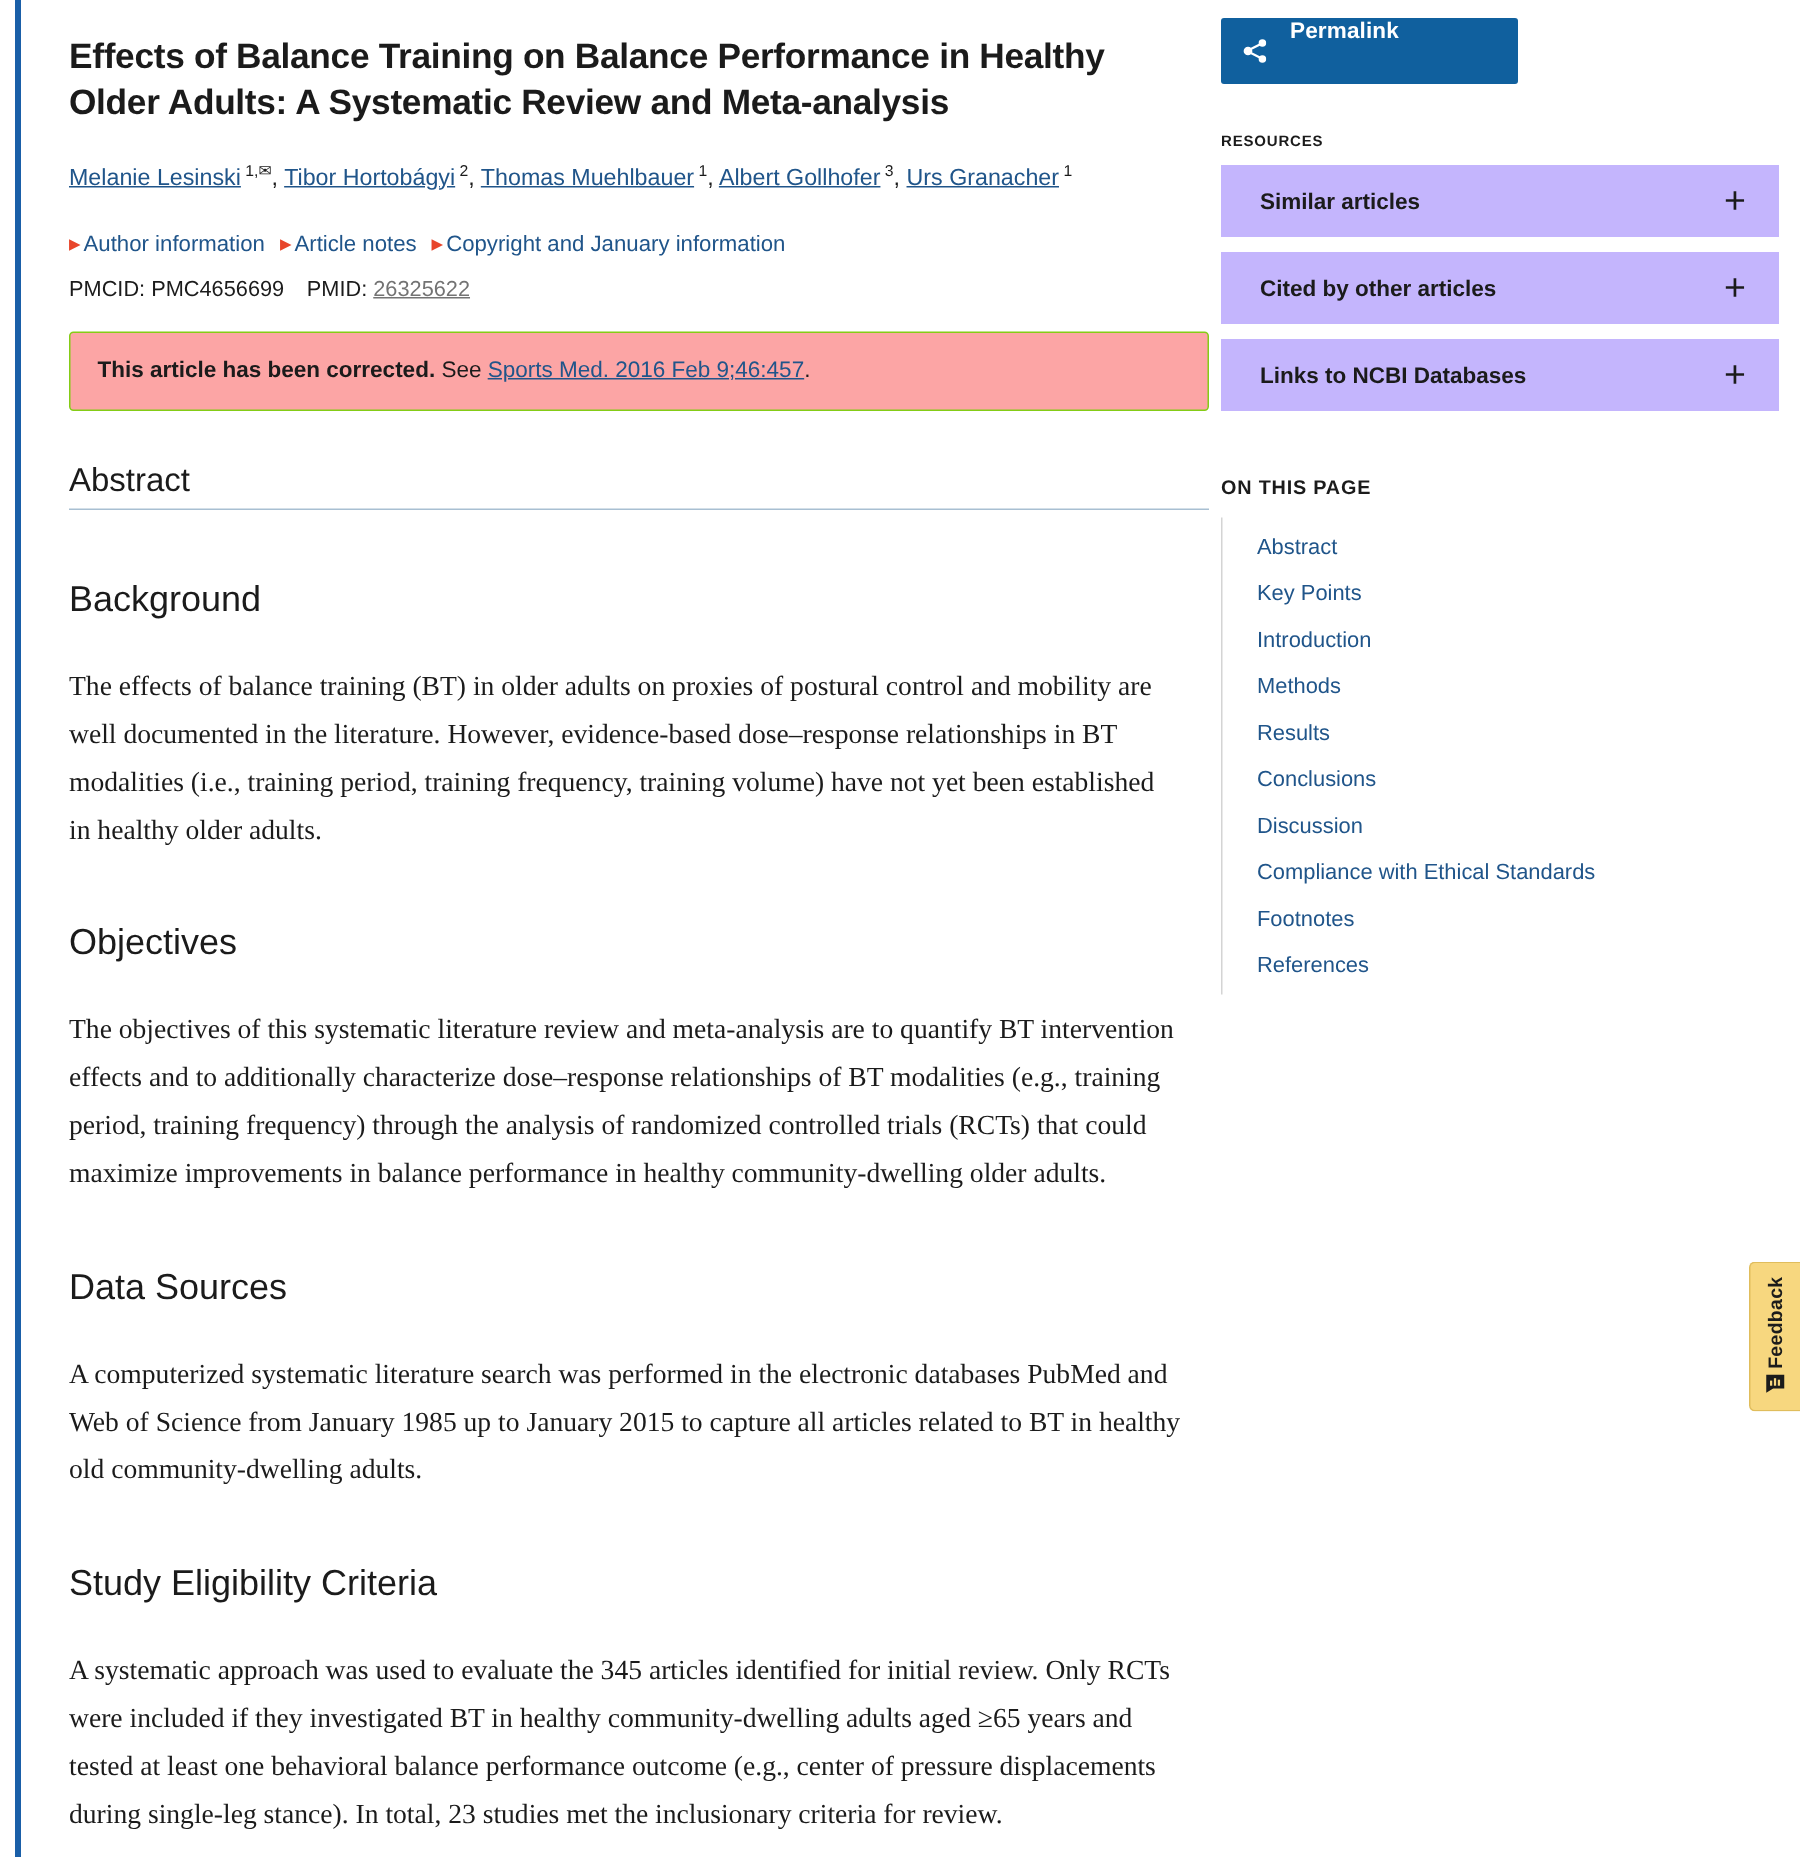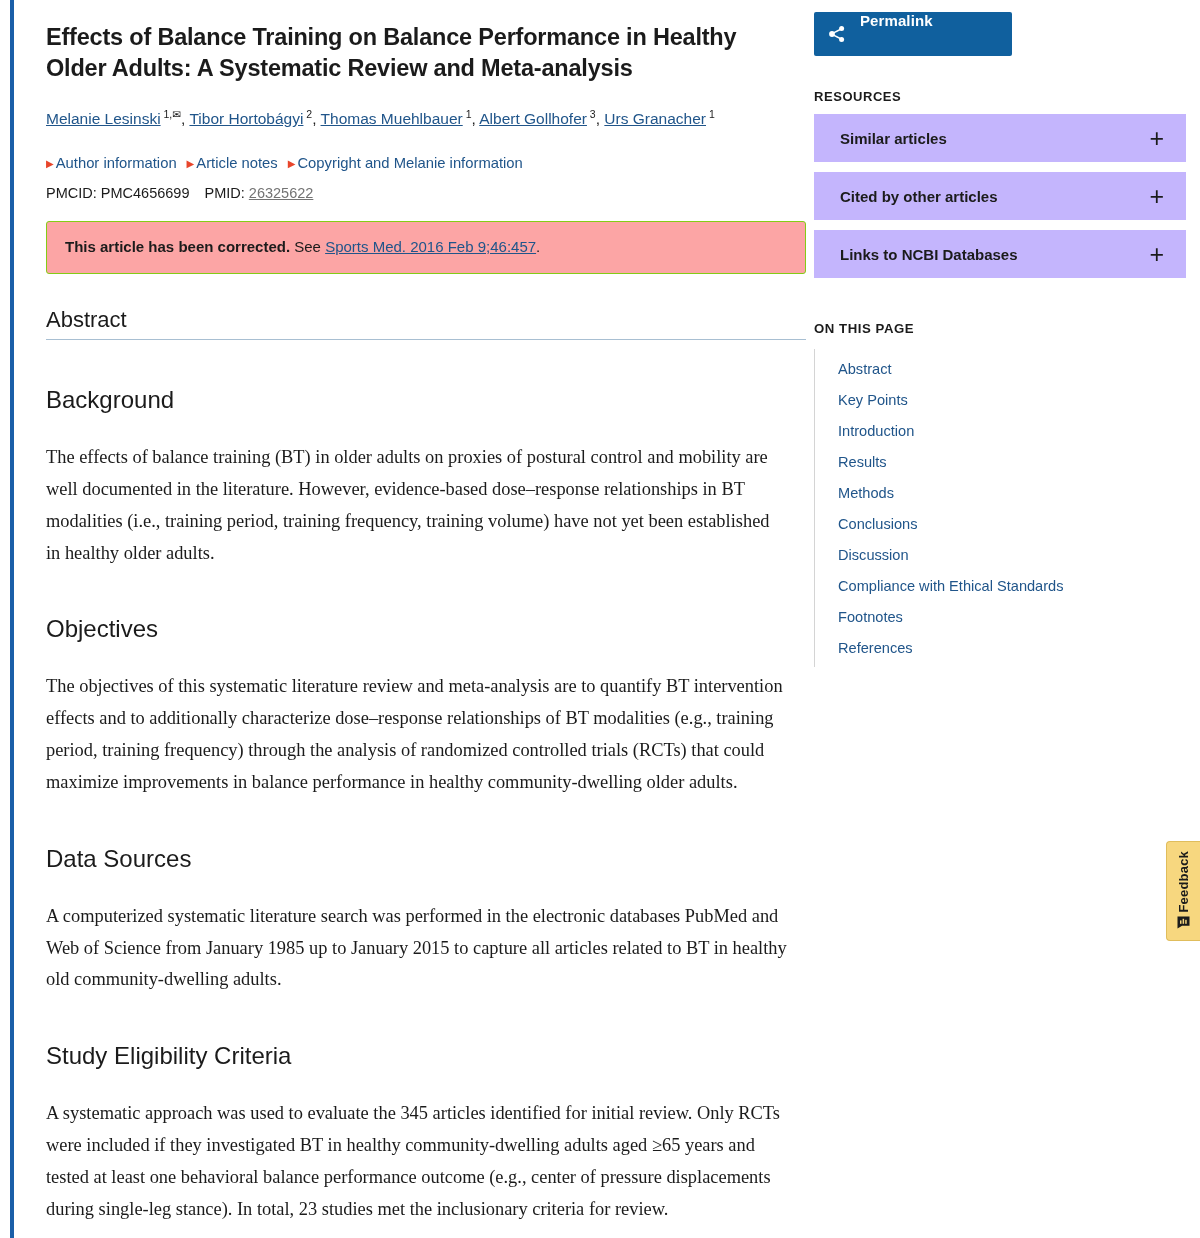--- a/index.html
+++ b/index.html
@@ -168,21 +168,21 @@
     align-items: center;
     justify-content: center;
   }
   .permalink-btn .plabel {
     font-size: 15px;
     font-weight: bold;
     letter-spacing: 0.1px;
   }
 
   .side-title {
-    font-size: 13px;
+    font-size: 10px;
     font-weight: bold;
     letter-spacing: 0.55px;
     color: #1b1b1b;
     margin: 33px 0 10px 0;
   }
 
   .accordion { display: block; }
   .acc-row {
     background: #c4b5fd;
     height: 48px;
@@ -265,21 +265,21 @@
 <div class="left-rail"></div>
 
 <div class="page">
 
   <div class="main-col">
 
     <h1 class="article-title">Effects of Balance Training on Balance Performance in Healthy Older Adults: A Systematic Review and Meta-analysis</h1>
 
     <div class="authors"><a href="#">Melanie Lesinski</a><sup> 1,✉</sup><span class="sep">, </span><a href="#">Tibor Hortobágyi</a><sup> 2</sup><span class="sep">, </span><a href="#">Thomas Muehlbauer</a><sup> 1</sup><span class="sep">, </span><a href="#">Albert Gollhofer</a><sup> 3</sup><span class="sep">, </span><a href="#">Urs Granacher</a><sup> 1</sup></div>
 
-    <div class="meta-links"><span><span class="tri">▶</span><a href="#">Author information</a></span><span><span class="tri">▶</span><a href="#">Article notes</a></span><span><span class="tri">▶</span><a href="#">Copyright and Melanie information</a></span></div>
+    <div class="meta-links"><span><span class="tri">▶</span><a href="#">Author information</a></span><span><span class="tri">▶</span><a href="#">Article notes</a></span><span><span class="tri">▶</span><a href="#">Copyright and January information</a></span></div>
 
     <div class="ids">
       <span>PMCID:</span>
       <span> </span>
       <span>PMC4656699</span>
       <span class="gap"></span>
       <span>PMID:</span>
       <span> </span>
       <a href="#">26325622</a>
     </div>
@@ -334,22 +334,22 @@
           <span class="acc-plus">+</span>
         </div>
       </div>
 
     <div class="otp-title">ON THIS PAGE</div>
 
     <nav class="otp-nav">
         <a href="#">Abstract</a>
         <a href="#">Key Points</a>
         <a href="#">Introduction</a>
+        <a href="#">Methods</a>
         <a href="#">Results</a>
-        <a href="#">Methods</a>
         <a href="#">Conclusions</a>
         <a href="#">Discussion</a>
         <a href="#">Compliance with Ethical Standards</a>
         <a href="#">Footnotes</a>
         <a href="#">References</a>
       </nav>
 
   </div>
 </div>
 

